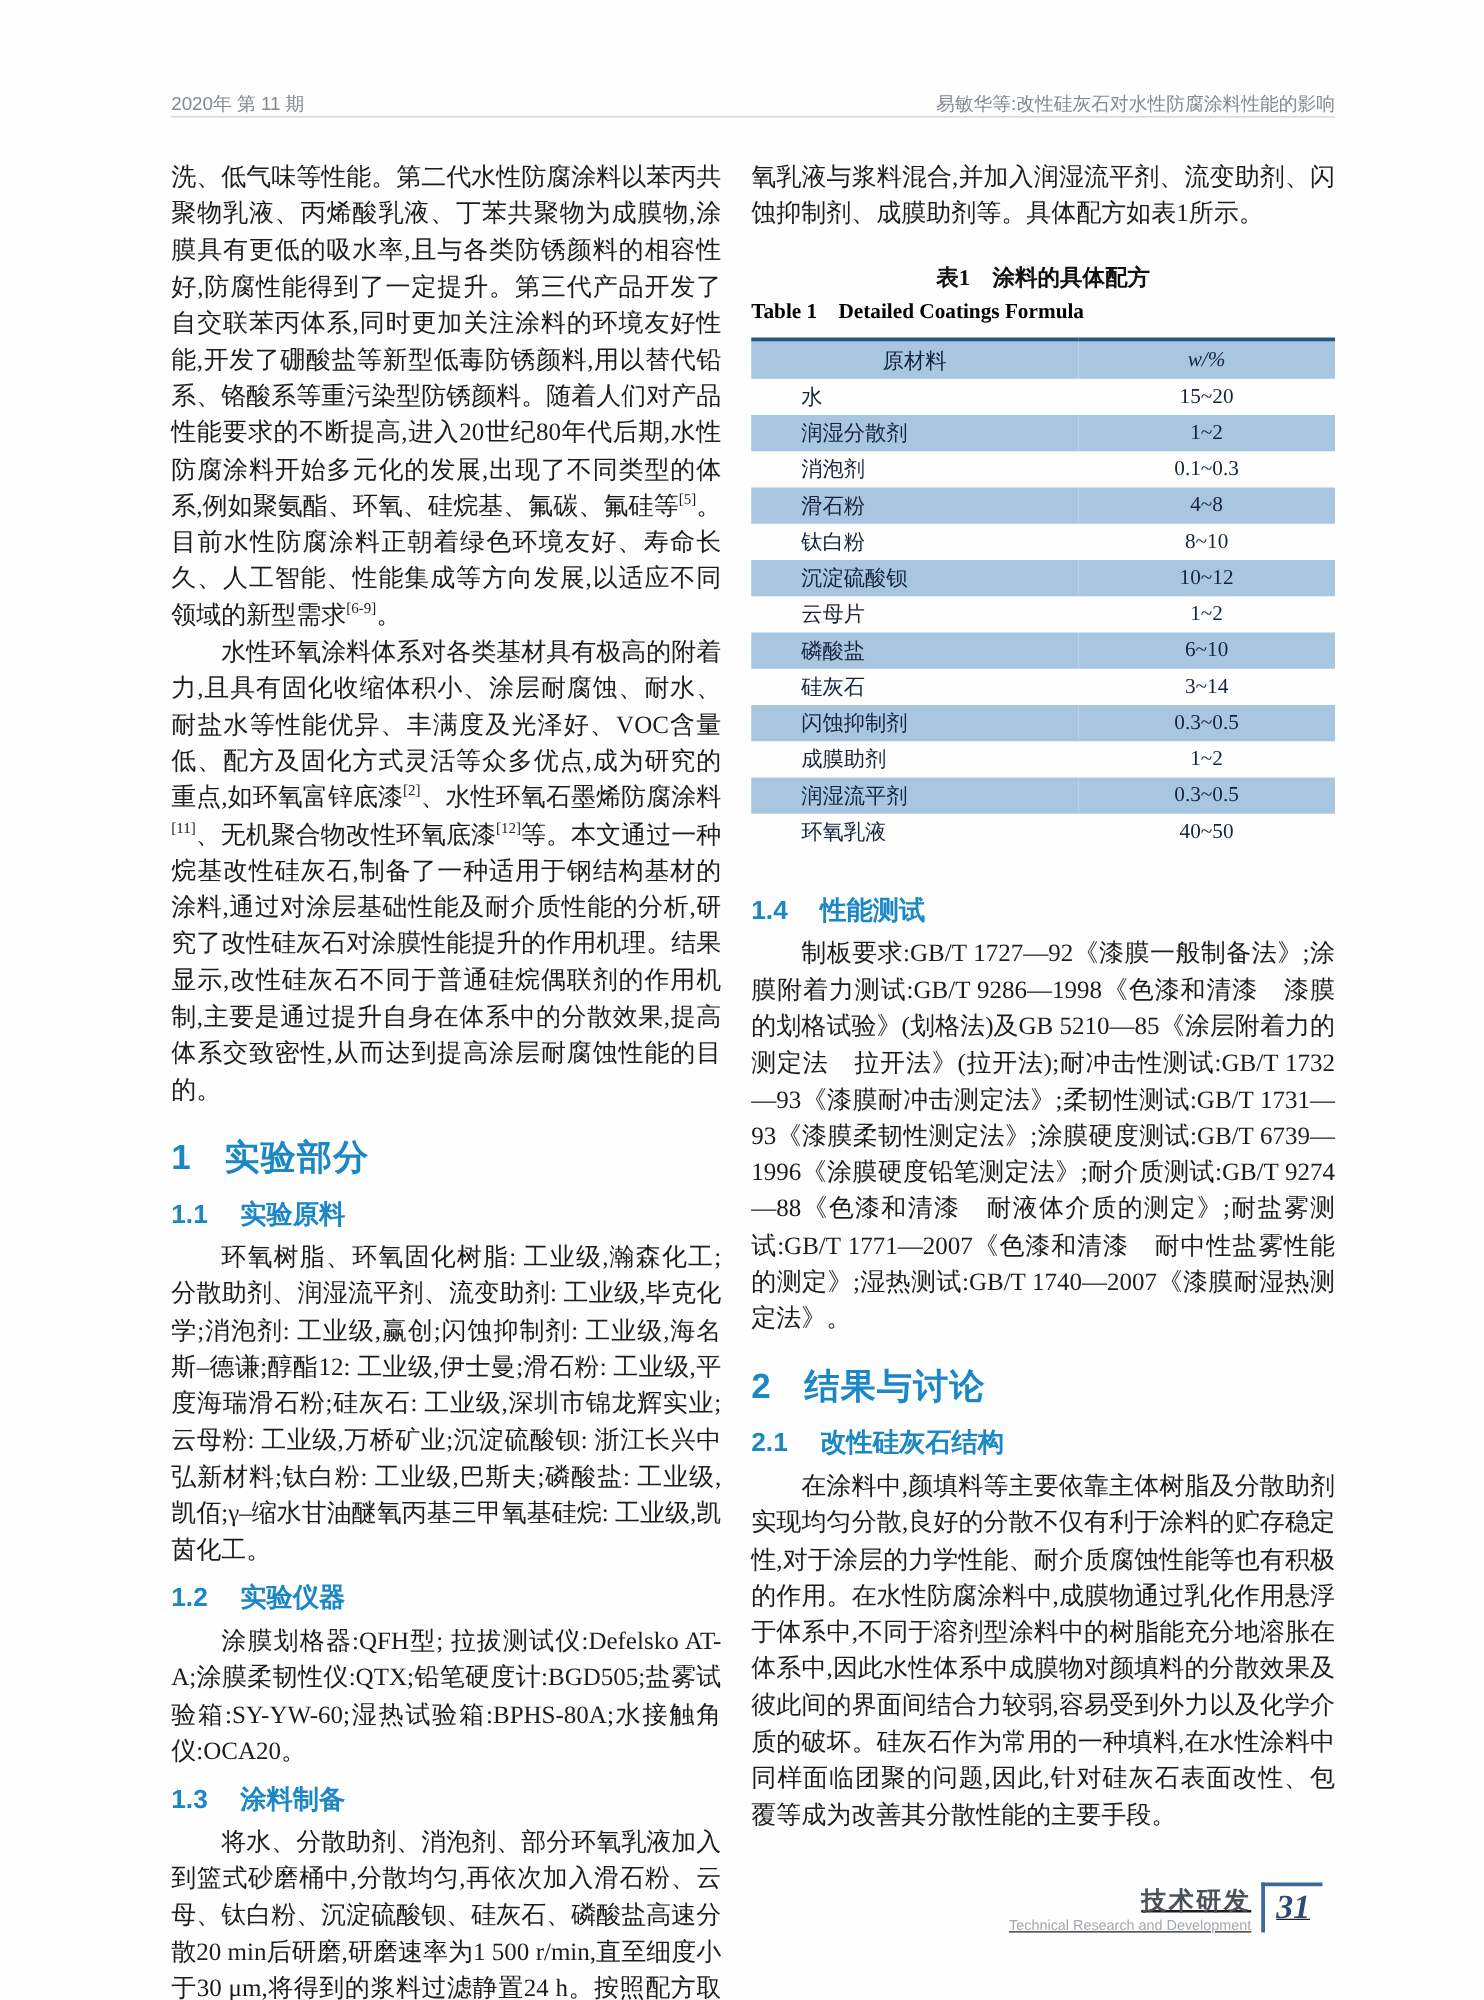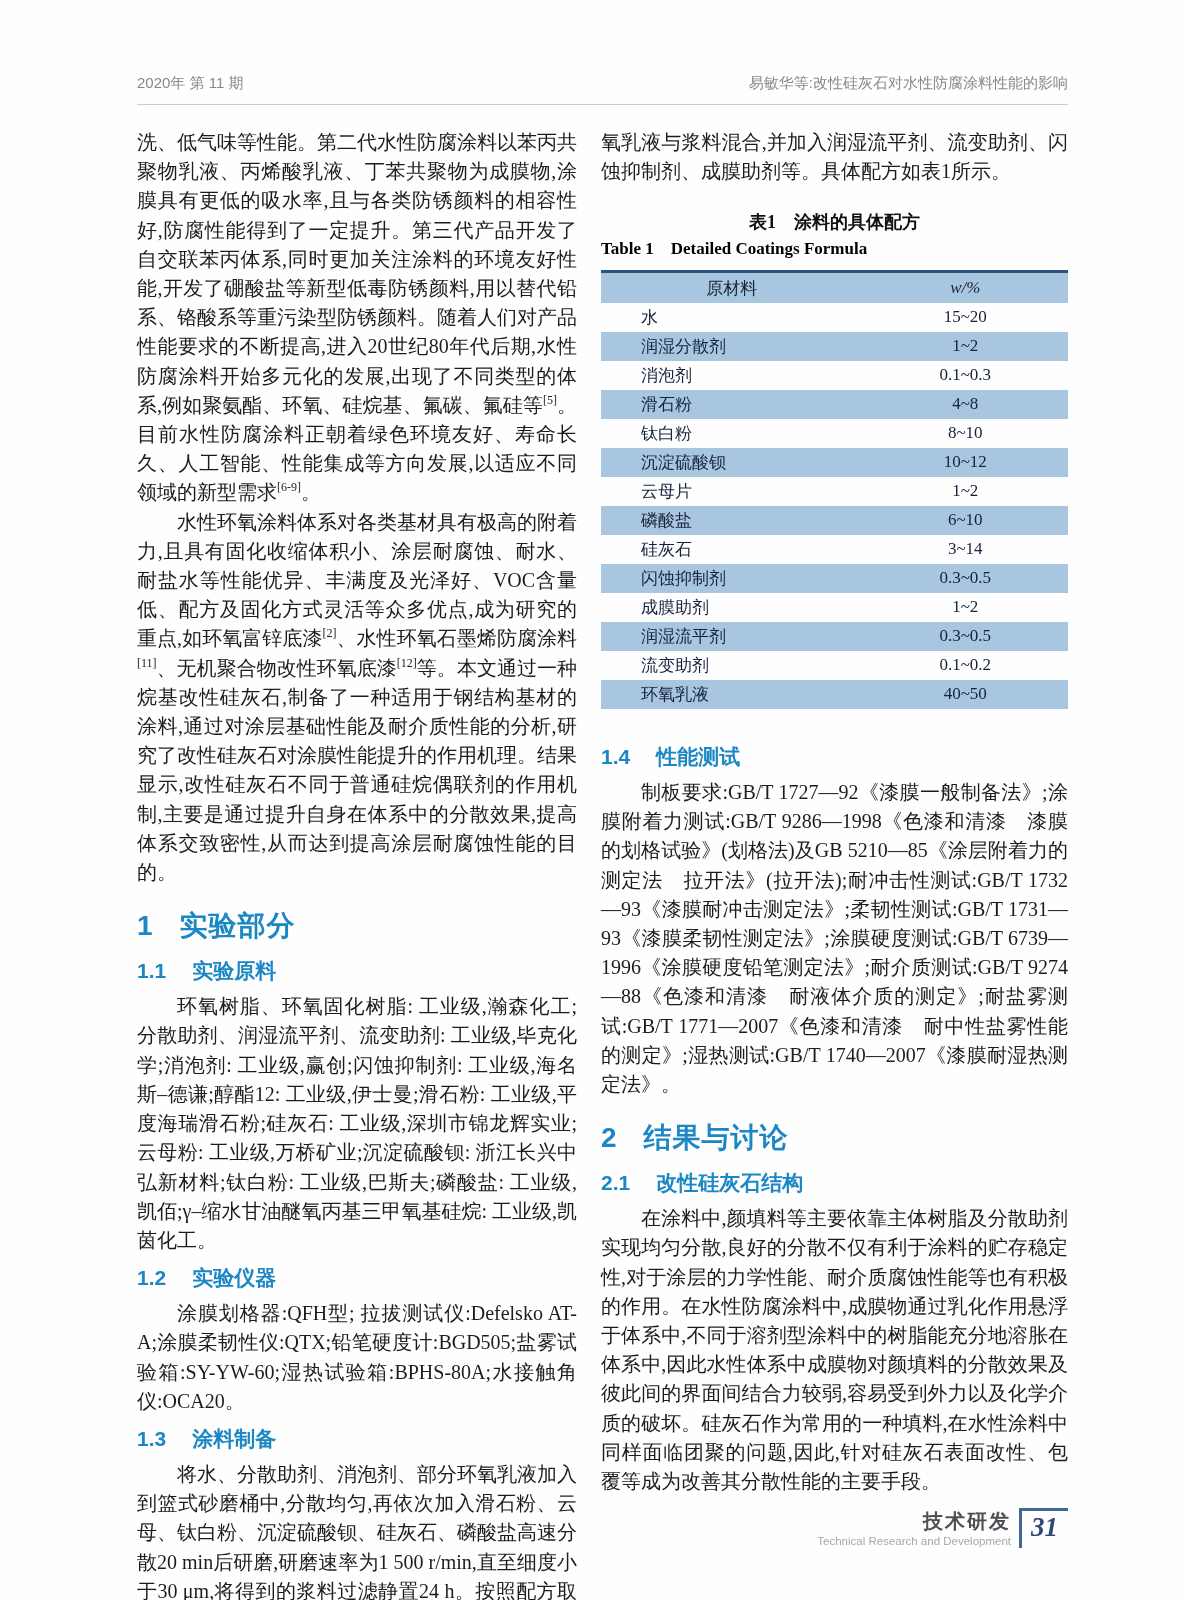--- a/index.html
+++ b/index.html
@@ -25,21 +25,21 @@
     position: absolute;
     left: 137px;
     top: 74px;
     width: 931px;
     display: flex;
     justify-content: space-between;
     align-items: flex-end;
     font-family: "Liberation Sans", "DejaVu Sans", sans-serif;
     font-size: 15px;
     color: #82898f;
-    padding-bottom: 11px;
+    padding-bottom: 0;
     border-bottom: 1.5px solid #c9ced3;
   }
   
   .content {
     position: absolute;
     left: 137px;
     top: 128px;
     width: 931px;
     display: flex;
     gap: 24px;
@@ -111,24 +111,25 @@
     font-style: italic;
     font-family: "Liberation Serif", "DejaVu Serif", serif;
   }
   table.formula-table td { height: 29px; }
   table.formula-table td:first-child { text-align: left; padding-left: 40px; width: 56%; }
   table.formula-table td:nth-child(2) { text-align: center; }
   table.formula-table tbody tr:nth-child(even) { background: var(--table-blue); }
   
   .page-footer {
     position: absolute;
-    right: 119px;
+    right: 129px;
     bottom: 50px;
     display: flex;
-    align-items: center;
+    align-items: flex-start;
+    text-decoration: underline;
   }
   .footer-text { text-align: right; padding-top: 4px; }
   .footer-zh {
     font-family: "Liberation Sans", "DejaVu Sans", sans-serif;
     font-size: 20px;
     font-weight: bold;
     color: #4b5157;
     letter-spacing: 2px;
     line-height: 22px;
   }
@@ -246,24 +247,20 @@
               </tr>
               <tr>
                 <td>成膜助剂</td>
                 <td>1~2</td>
               </tr>
               <tr>
                 <td>润湿流平剂</td>
                 <td>0.3~0.5</td>
               </tr>
               <tr>
-                <td>流变助剂</td>
-                <td>0.1~0.2</td>
-              </tr>
-              <tr>
                 <td>环氧乳液</td>
                 <td>40~50</td>
               </tr>
             </tbody>
         </table>
       </div>
 
       <h3 class="section-h2">
         <span class="h-num">1.4</span><span class="h-title">性能测试</span>
       </h3>

